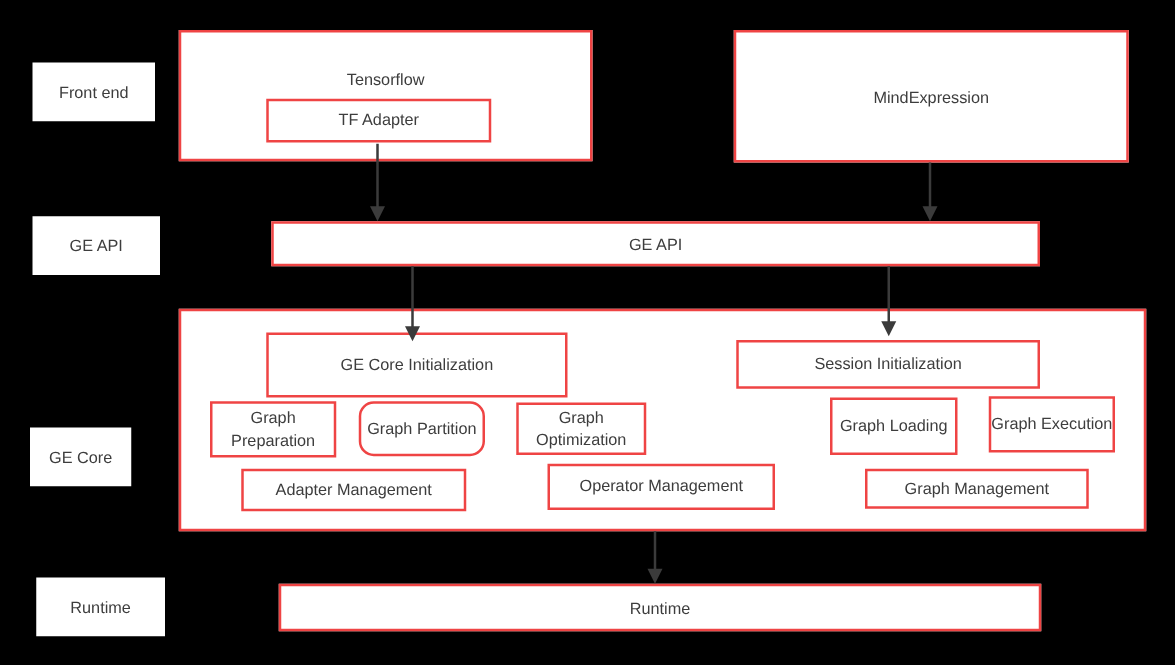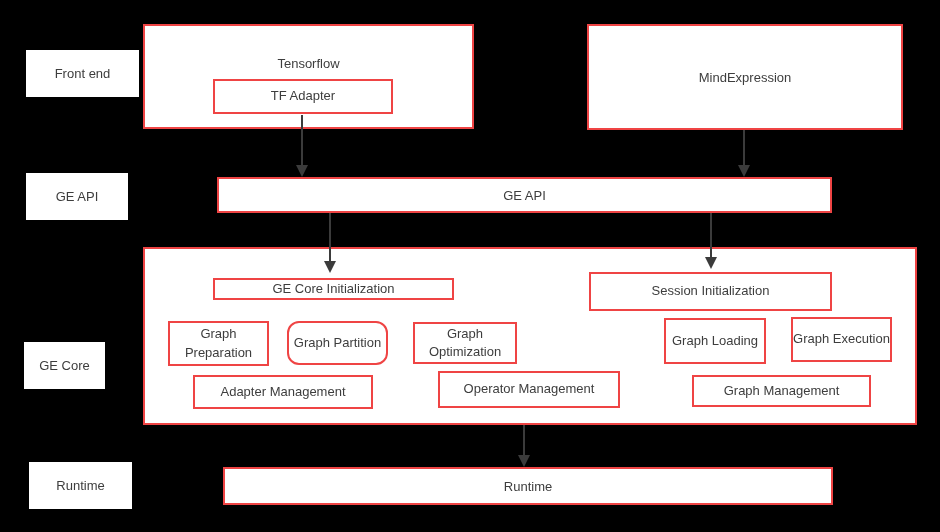--- a/index.html
+++ b/index.html
@@ -17,21 +17,21 @@
   .arrow .shaft{position:absolute;left:5px;top:0;width:2px;background:#3b3b3b;}
   .arrow .head{position:absolute;left:0;bottom:0;width:0;height:0;
     border-left:6px solid transparent;border-right:6px solid transparent;
     border-top:12px solid #3b3b3b;}
 </style>
 </head>
 <body>
 
 <div class="stage">
 
-  <div class="box center lane" style="left:26px;top:50px;width:113px;height:47px;">
+  <div class="box center lane" style="left:26px;top:50px;width:98px;height:47px;">
     <span>Front end</span>
   </div>
   <div class="box center lane" style="left:26px;top:173px;width:102px;height:47px;">
     <span>GE API</span>
   </div>
   <div class="box center lane" style="left:24px;top:342px;width:81px;height:47px;">
     <span>GE Core</span>
   </div>
   <div class="box center lane" style="left:29px;top:462px;width:103px;height:47px;">
     <span>Runtime</span>
@@ -47,21 +47,21 @@
   <div class="box bordered center big-label" style="left:587px;top:24px;width:316px;height:106px;">
     <span>MindExpression</span>
   </div>
 
   <div class="box bordered center big-label" style="left:217px;top:177px;width:615px;height:36px;">
     <span>GE API</span>
   </div>
 
   <div class="box bordered" style="left:143px;top:247px;width:774px;height:178px;">
 
-    <div class="box bordered center node-label" style="left:68px;top:29px;width:241px;height:22px;align-items:center;">
+    <div class="box bordered center node-label" style="left:68px;top:17px;width:241px;height:52px;align-items:center;">
       <span>GE Core Initialization</span>
     </div>
     <div class="box bordered center node-label" style="left:444px;top:23px;width:243px;height:39px;">
       <span>Session Initialization</span>
     </div>
 
     <div class="box bordered center node-label" style="left:23px;top:72px;width:101px;height:45px;">
       <span>Graph Preparation</span>
     </div>
     <div class="box bordered center node-label" style="left:142px;top:72px;width:101px;height:44px;border-radius:12px;">

